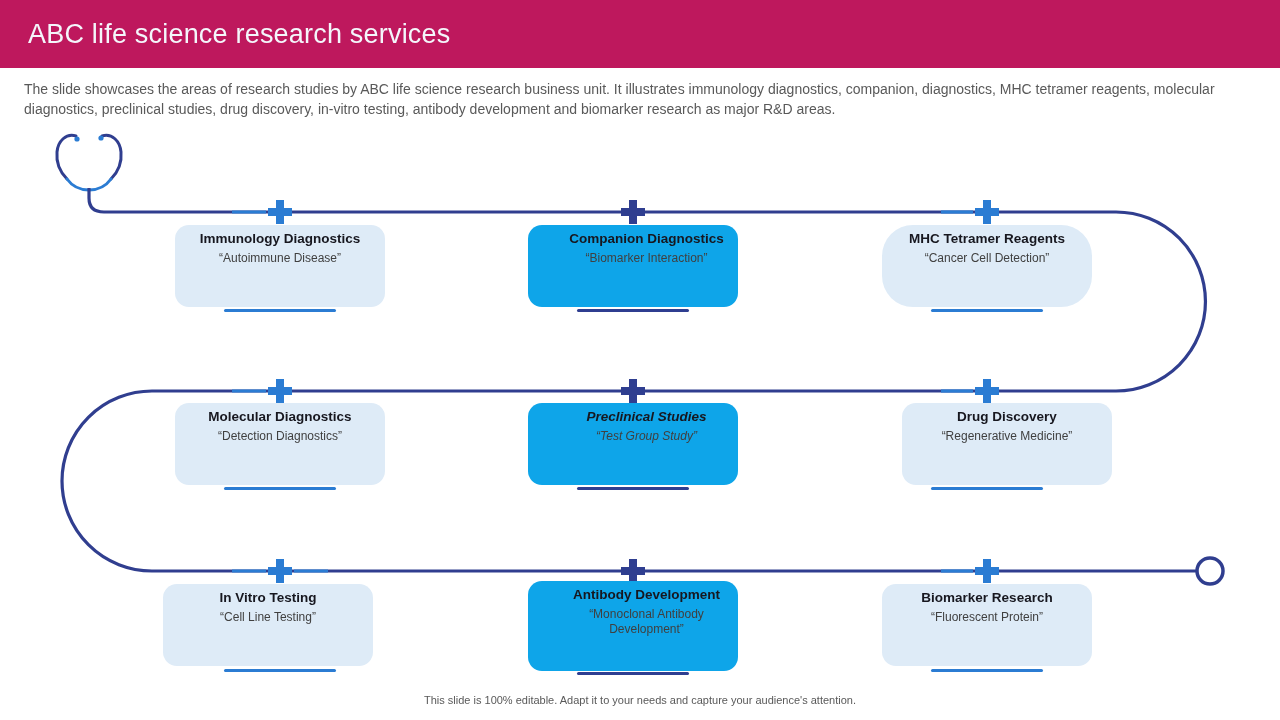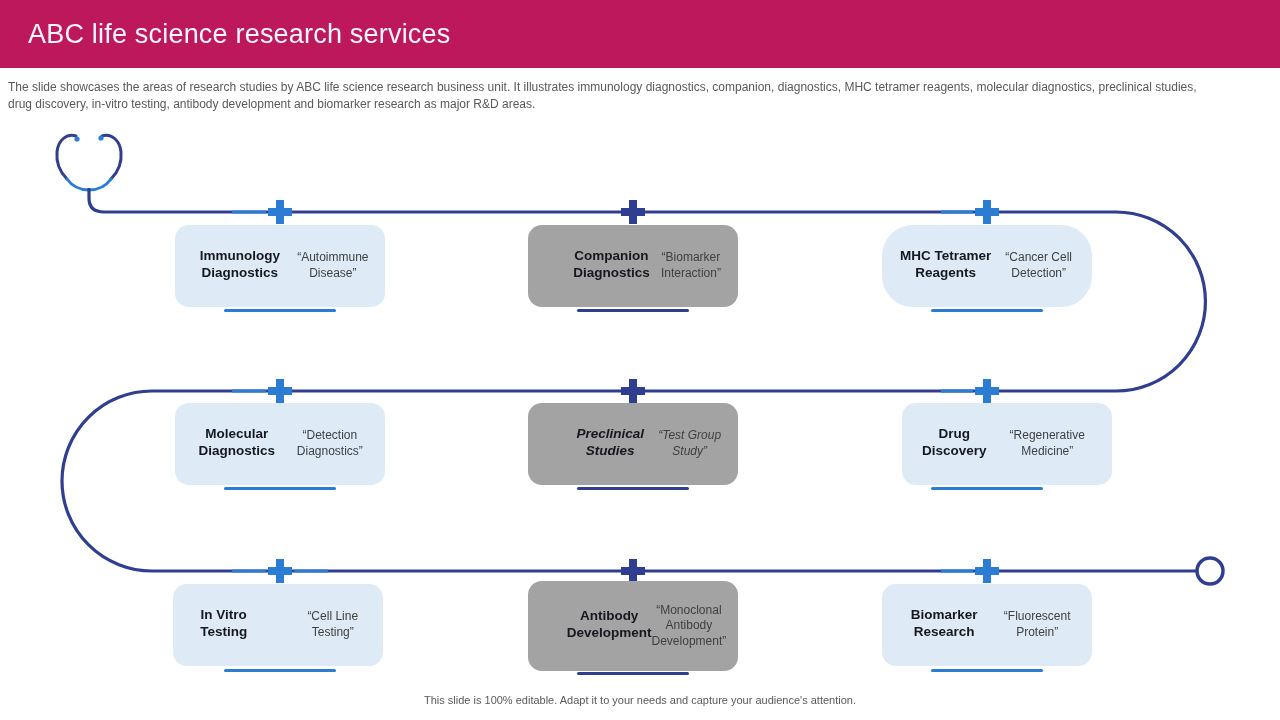--- a/index.html
+++ b/index.html
@@ -6,31 +6,31 @@
   .canvas{
     position:relative;width:1280px;height:720px;background:#ffffff;
     font-family:"Liberation Sans",sans-serif;overflow:hidden;
   }
   .header{position:absolute;left:0;top:0;width:1280px;height:68px;background:#be185d;}
   .header-title{
     position:absolute;left:28px;top:50%;transform:translateY(-50%);
     color:#f4f6fb;font-size:27px;font-weight:400;letter-spacing:.2px;white-space:nowrap;
   }
   .description{
-    position:absolute;left:8px;top:79px;width:1210px;
-    font-size:12px;line-height:1.45;color:#595959;
+    position:absolute;left:24px;top:79px;width:1210px;
+    font-size:14px;line-height:1.45;color:#595959;
   }
   .overlay{position:absolute;left:0;top:0;width:1280px;height:720px;pointer-events:none;}
   .card{
     position:absolute;width:210px;height:82px;border-radius:14px;
-    display:flex;flex-direction:row;align-items:center;justify-content:center;
+    display:flex;flex-direction:column;align-items:center;
     text-align:center;padding:6px 12px;box-sizing:border-box;
   }
   .card.blue{background:#DEEBF7;}
-  .card.purple{background:#a3a3a3;padding-left:39px;}
+  .card.purple{background:#0ea5e9;padding-left:39px;}
   .card-title{font-weight:bold;font-size:13.5px;color:#17171F;margin-bottom:3px;line-height:1.25;}
   .card-sub{font-size:12px;color:#404040;line-height:1.3;}
   .underline{position:absolute;width:112px;height:3px;border-radius:2px;}
   .underline.blue{background:#2B7CD3;}
   .underline.purple{background:#2F3E90;}
   .plus{position:absolute;width:24px;height:24px;}
   .plus::before{
     content:"";position:absolute;left:50%;top:0;width:8px;height:100%;
     transform:translateX(-50%);background:currentColor;
   }
@@ -109,21 +109,21 @@
   </div>
   <div class="card purple" style="left:528px;top:403px;font-style:italic;">
     <div class="card-title">Preclinical Studies</div>
     <div class="card-sub">“Test Group Study”</div>
   </div>
   <div class="card blue" style="left:882px;top:403px;margin-left:20px;">
     <div class="card-title">Drug Discovery</div>
     <div class="card-sub">“Regenerative Medicine”</div>
   </div>
 
-  <div class="card blue" style="left:173px;top:584px;gap:32px;">
+  <div class="card blue" style="left:163px;top:584px;">
     <div class="card-title">In Vitro Testing</div>
     <div class="card-sub">“Cell Line Testing”</div>
   </div>
   <div class="card purple" style="left:528px;top:581px;height:90px;">
     <div class="card-title">Antibody Development</div>
     <div class="card-sub">“Monoclonal Antibody Development”</div>
   </div>
   <div class="card blue" style="left:882px;top:584px;">
     <div class="card-title">Biomarker Research</div>
     <div class="card-sub">“Fluorescent Protein”</div>

